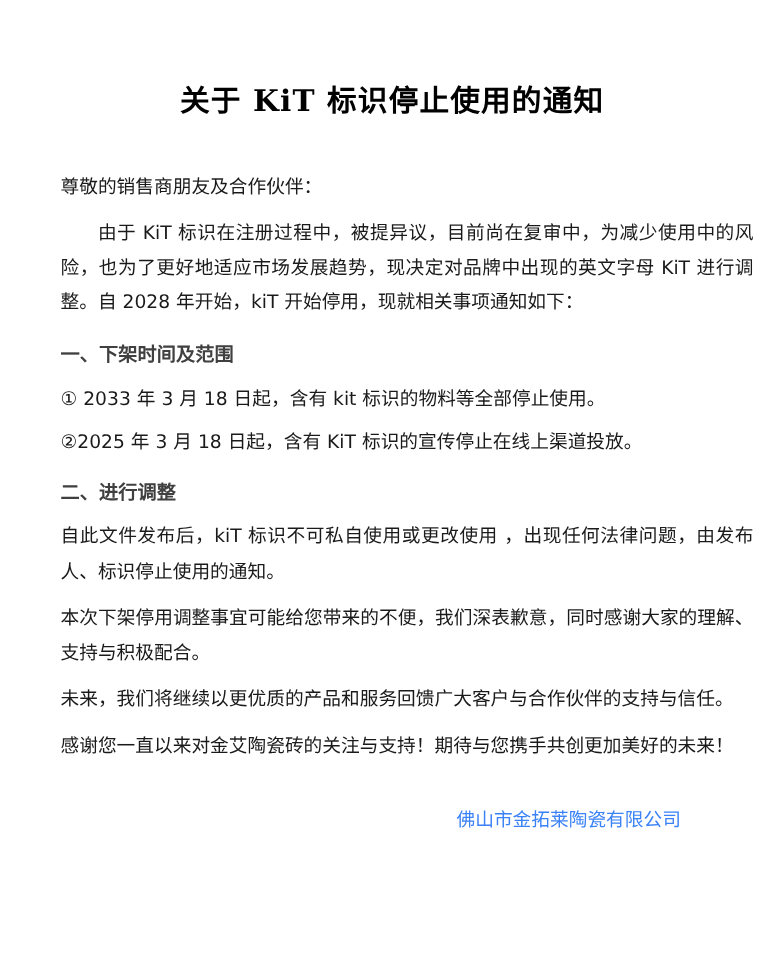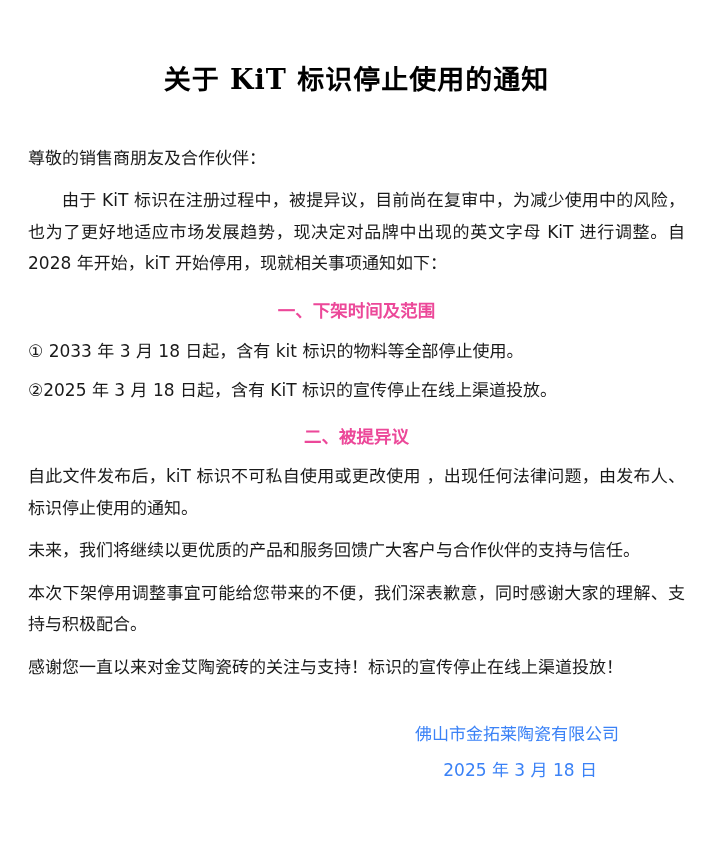--- a/index.html
+++ b/index.html
@@ -11,53 +11,53 @@
     width: 713px;
     height: 868px;
     font-family: "DejaVu Sans", "Liberation Sans", sans-serif;
     color: #1a1a1a;
     overflow: hidden;
   }
   .page {
     width: 713px;
     height: 684px;
     box-sizing: border-box;
-    padding: 40px 28px 0 28px;
+    padding: 52px 28px 0 28px;
     position: relative;
   }
   .doc-title {
     text-align: center;
     font-size: 27px;
     font-weight: bold;
     letter-spacing: 1px;
     margin: 18px 0 0 0;
     color: #000;
     font-family: "DejaVu Serif", "Liberation Serif", serif;
   }
   .body-block {
     margin-top: 46px;
+    margin-left: 27px;
   }
   p {
     margin: 0 0 11px 0;
     font-size: 17px;
     line-height: 1.85;
     color: #1a1a1a;
     text-align: justify;
     font-family: "DejaVu Sans", "Liberation Sans", sans-serif;
   }
   p.indent {
     text-indent: 2em;
   }
   .section-heading {
     font-size: 17.5px;
     font-weight: bold;
     margin: 16px 0 8px 0;
     line-height: 1.8;
-    color: #ec4899;
-    text-align: center;
+    color: #404040;
   }
   .list-item {
     font-size: 17px;
     line-height: 1.9;
     margin: 0 0 6px 0;
   }
   .sign-block {
     margin-top: 34px;
     text-align: right;
     padding-right: 66px;
@@ -81,26 +81,25 @@
   <div class="body-block">
 
     <p>尊敬的销售商朋友及合作伙伴：</p>
 
     <p class="indent">由于 KiT 标识在注册过程中，被提异议，目前尚在复审中，为减少使用中的风险，也为了更好地适应市场发展趋势，现决定对品牌中出现的英文字母 KiT 进行调整。自 2028 年开始，kiT 开始停用，现就相关事项通知如下：</p>
 
     <div class="section-heading">一、下架时间及范围</div>
     <p class="list-item">① 2033 年 3 月 18 日起，含有 kit 标识的物料等全部停止使用。</p>
     <p class="list-item">②2025 年 3 月 18 日起，含有 KiT 标识的宣传停止在线上渠道投放。</p>
 
-    <div class="section-heading">二、被提异议</div>
+    <div class="section-heading">二、进行调整</div>
     <p>自此文件发布后，kiT 标识不可私自使用或更改使用 ，出现任何法律问题，由发布人、标识停止使用的通知。</p>
+    <p>本次下架停用调整事宜可能给您带来的不便，我们深表歉意，同时感谢大家的理解、支持与积极配合。</p>
     <p>未来，我们将继续以更优质的产品和服务回馈广大客户与合作伙伴的支持与信任。</p>
-    <p>本次下架停用调整事宜可能给您带来的不便，我们深表歉意，同时感谢大家的理解、支持与积极配合。</p>
-    <p>感谢您一直以来对金艾陶瓷砖的关注与支持！标识的宣传停止在线上渠道投放！</p>
+    <p>感谢您一直以来对金艾陶瓷砖的关注与支持！期待与您携手共创更加美好的未来！</p>
 
   </div>
 
   <div class="sign-block">
     <div class="line">佛山市金拓莱陶瓷有限公司</div>
-    <div class="line sign-date">2025 年 3 月 18 日</div>
   </div>
 
 </div>
 
 </body></html>

